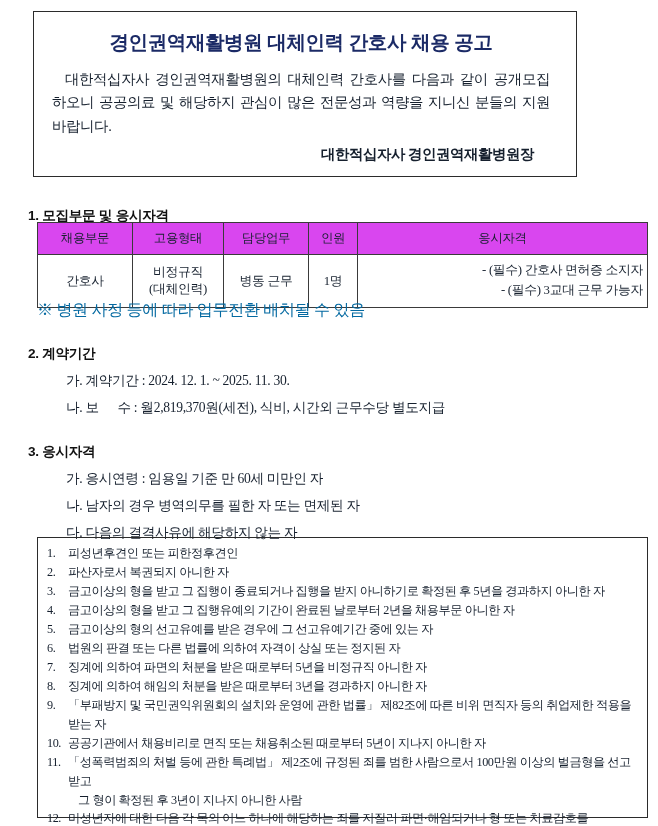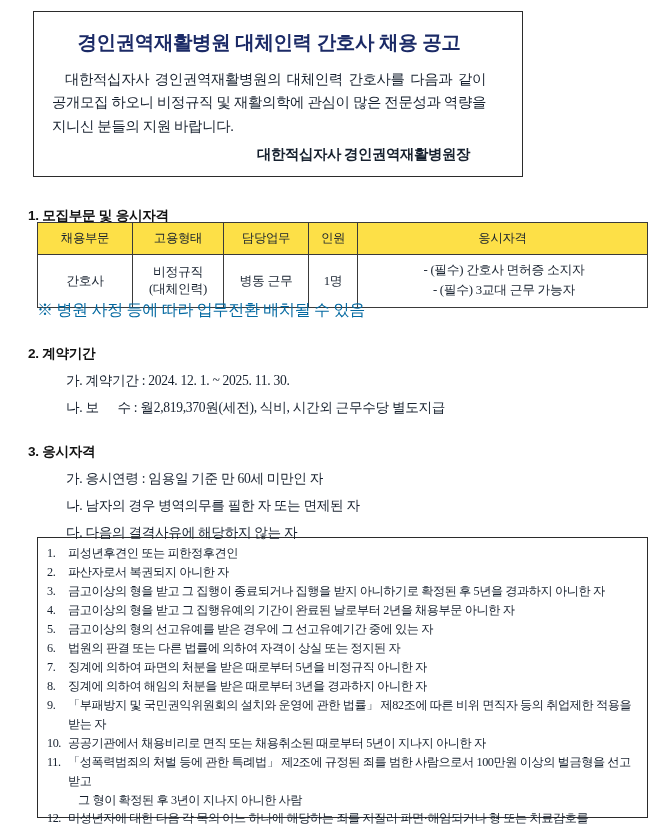--- a/index.html
+++ b/index.html
@@ -22,24 +22,24 @@
     height: 826px;
     position: relative;
     box-sizing: border-box;
   }
 
   
   .header-box {
     position: absolute;
     left: 33px;
     top: 11px;
-    width: 490px;
+    width: 544px;
     box-sizing: border-box;
     border: 1px solid #2b2b2b;
-    padding: 14px 36px 12px 18px;
+    padding: 14px 26px 12px 18px;
   }
   .doc-title {
     text-align: center;
     font-family: "Liberation Sans", "DejaVu Sans", sans-serif;
     font-weight: bold;
     font-size: 19.5px;
     letter-spacing: -0.4px;
     color: #1b2a66;
     margin: 3px 0 12px 0;
     white-space: nowrap;
@@ -110,35 +110,35 @@
     table-layout: fixed;
     font-size: 12.8px;
     letter-spacing: -0.3px;
   }
   .rec-table th, .rec-table td {
     border: 1px solid #3a3a3a;
     padding: 3px 4px;
     color: #16202e;
   }
   .rec-table thead th {
-    background: #fde047;
+    background: #d946ef;
     text-align: center;
     font-weight: normal;
     height: 25px;
     font-family: "Liberation Sans", "DejaVu Sans", sans-serif;
     font-size: 12.4px;
     margin-top: 18px;
   }
   .rec-table tbody td {
     text-align: center;
     height: 46px;
     vertical-align: middle;
   }
   .rec-table tbody td.qual {
-    text-align: center;
+    text-align: right;
     padding-left: 7px;
     line-height: 1.55;
   }
   .col-dept   { width: 86px; }
   .col-type   { width: 82px; }
   .col-duty   { width: 76px; }
   .col-count  { width: 40px; }
   .cell-2line { line-height: 1.35; }
 
   
@@ -178,21 +178,21 @@
     color: #16202e;
   }
 </style>
 </head>
 <body>
 
 <div class="page">
 
   <div class="header-box">
     <div class="doc-title">경인권역재활병원 대체인력 간호사 채용 공고</div>
-    <p class="intro">대한적십자사 경인권역재활병원의 대체인력 간호사를 다음과 같이 공개모집 하오니 비정규직 및 재활의학에 관심이 많은 전문성과 역량을 지니신 분들의 지원 바랍니다.</p>
+    <p class="intro">대한적십자사 경인권역재활병원의 대체인력 간호사를 다음과 같이 공개모집 하오니 공공의료 및 해당하지 관심이 많은 전문성과 역량을 지니신 분들의 지원 바랍니다.</p>
     <div class="issuer-line">대한적십자사 경인권역재활병원장</div>
   </div>
 
   <div class="section" style="top:207px;">
     <div class="sec-heading">1. 모집부문 및 응시자격</div>
   </div>
 
   <table class="rec-table">
     <thead>
       <tr>

